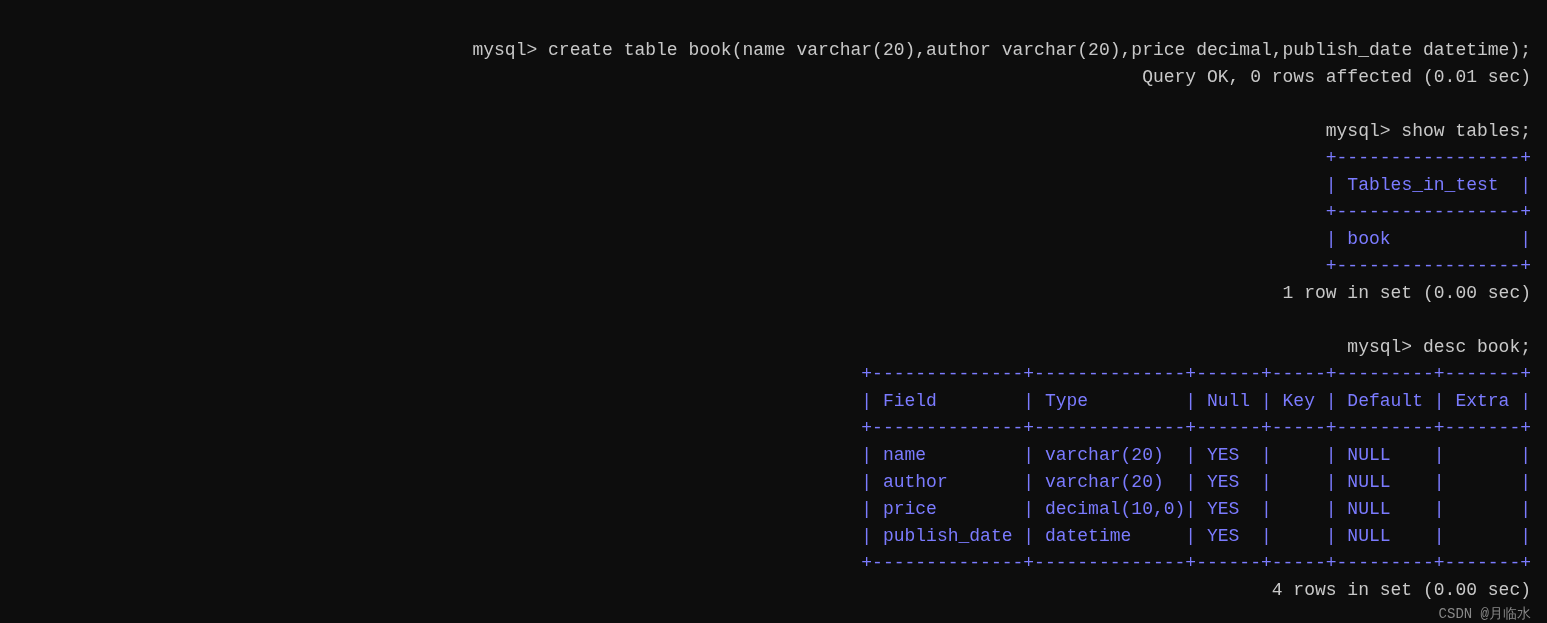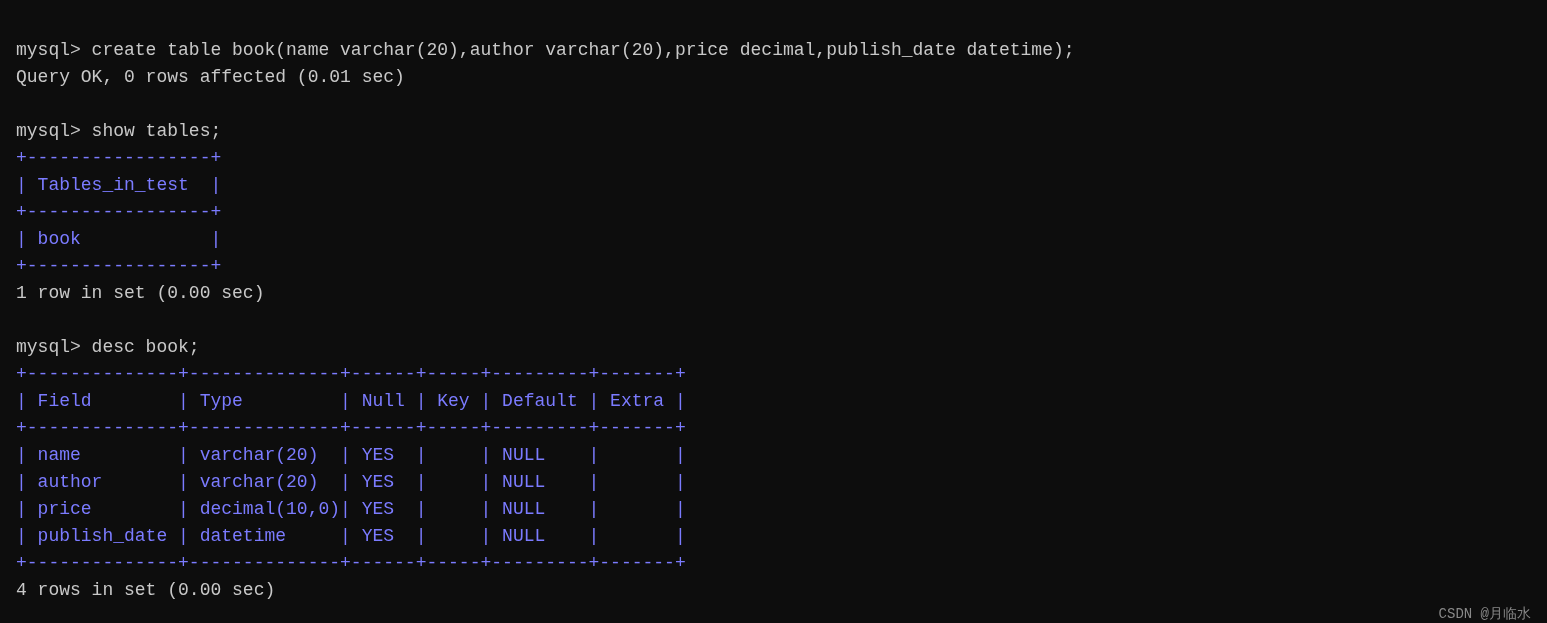--- a/index.html
+++ b/index.html
@@ -19,20 +19,21 @@
       position: relative;
     }
 
     .terminal-content {
       line-height: 1.5;
       white-space: pre;
     }
 
     .line {
       display: block;
+      text-align: right;
     }
 
     .watermark {
       position: absolute;
       bottom: 0;
       right: 16px;
       color: #888;
       font-size: 14px;
       font-family: 'Courier New', Courier, monospace;
     }

